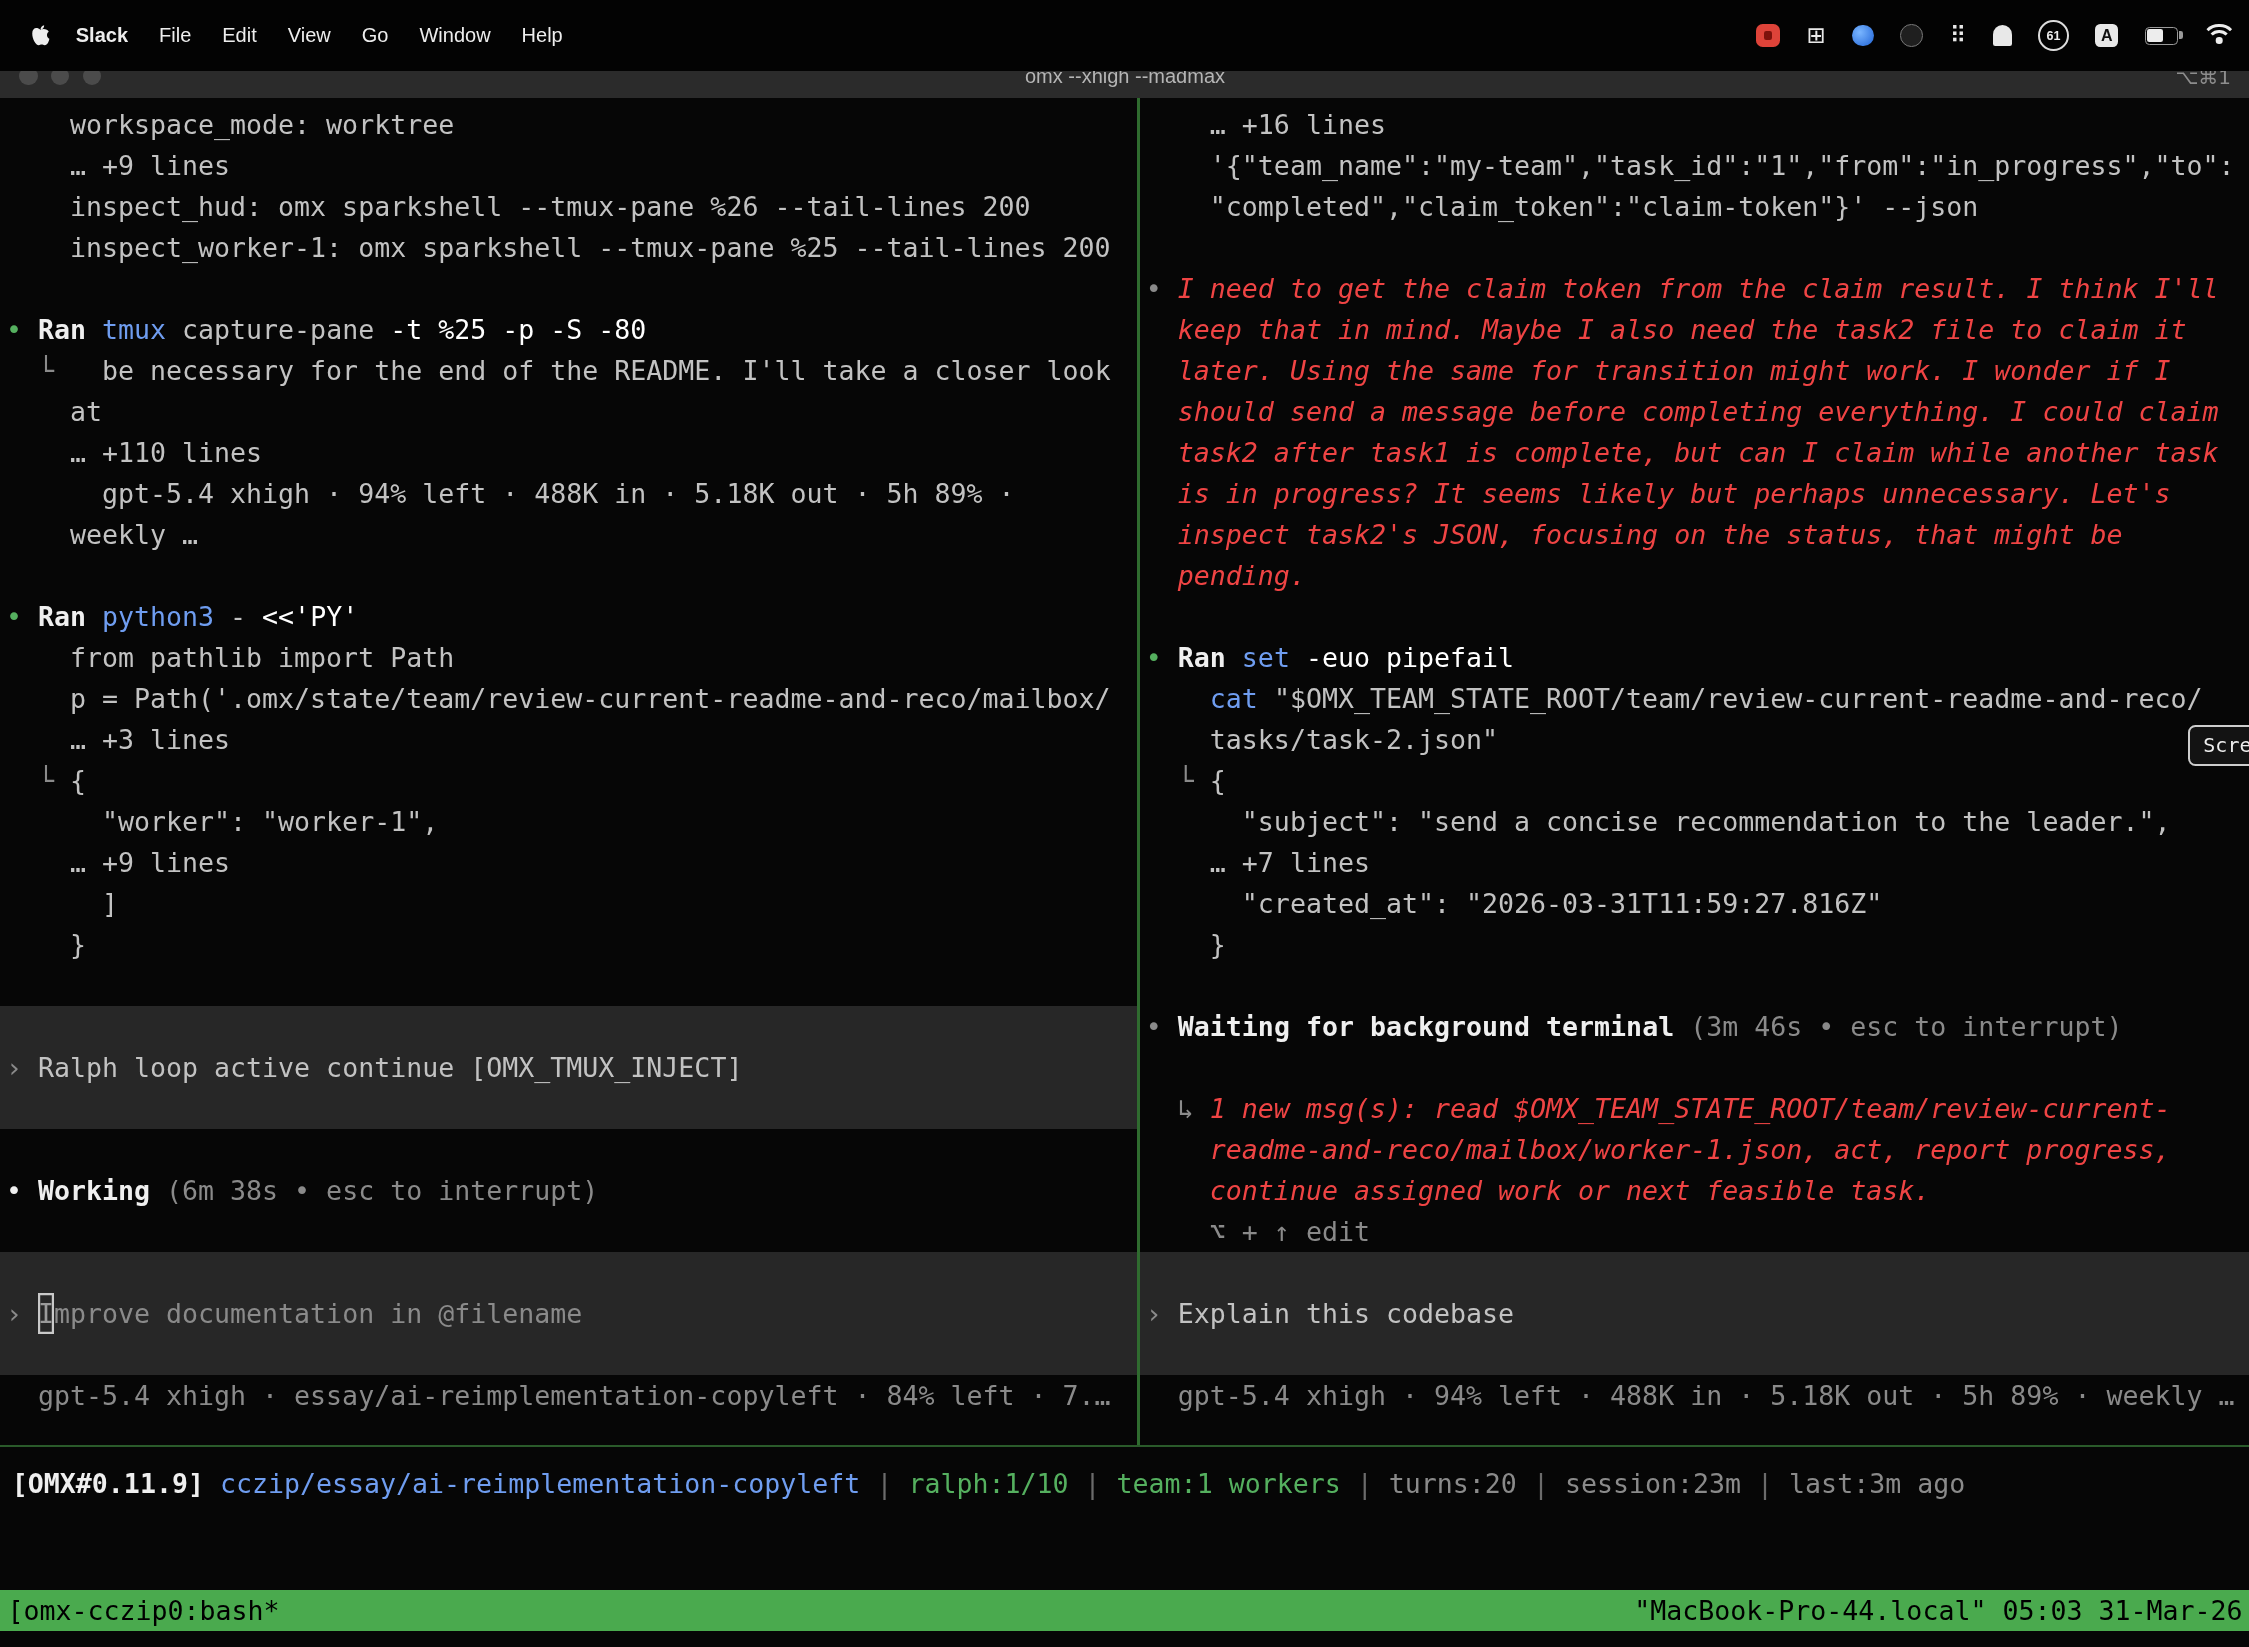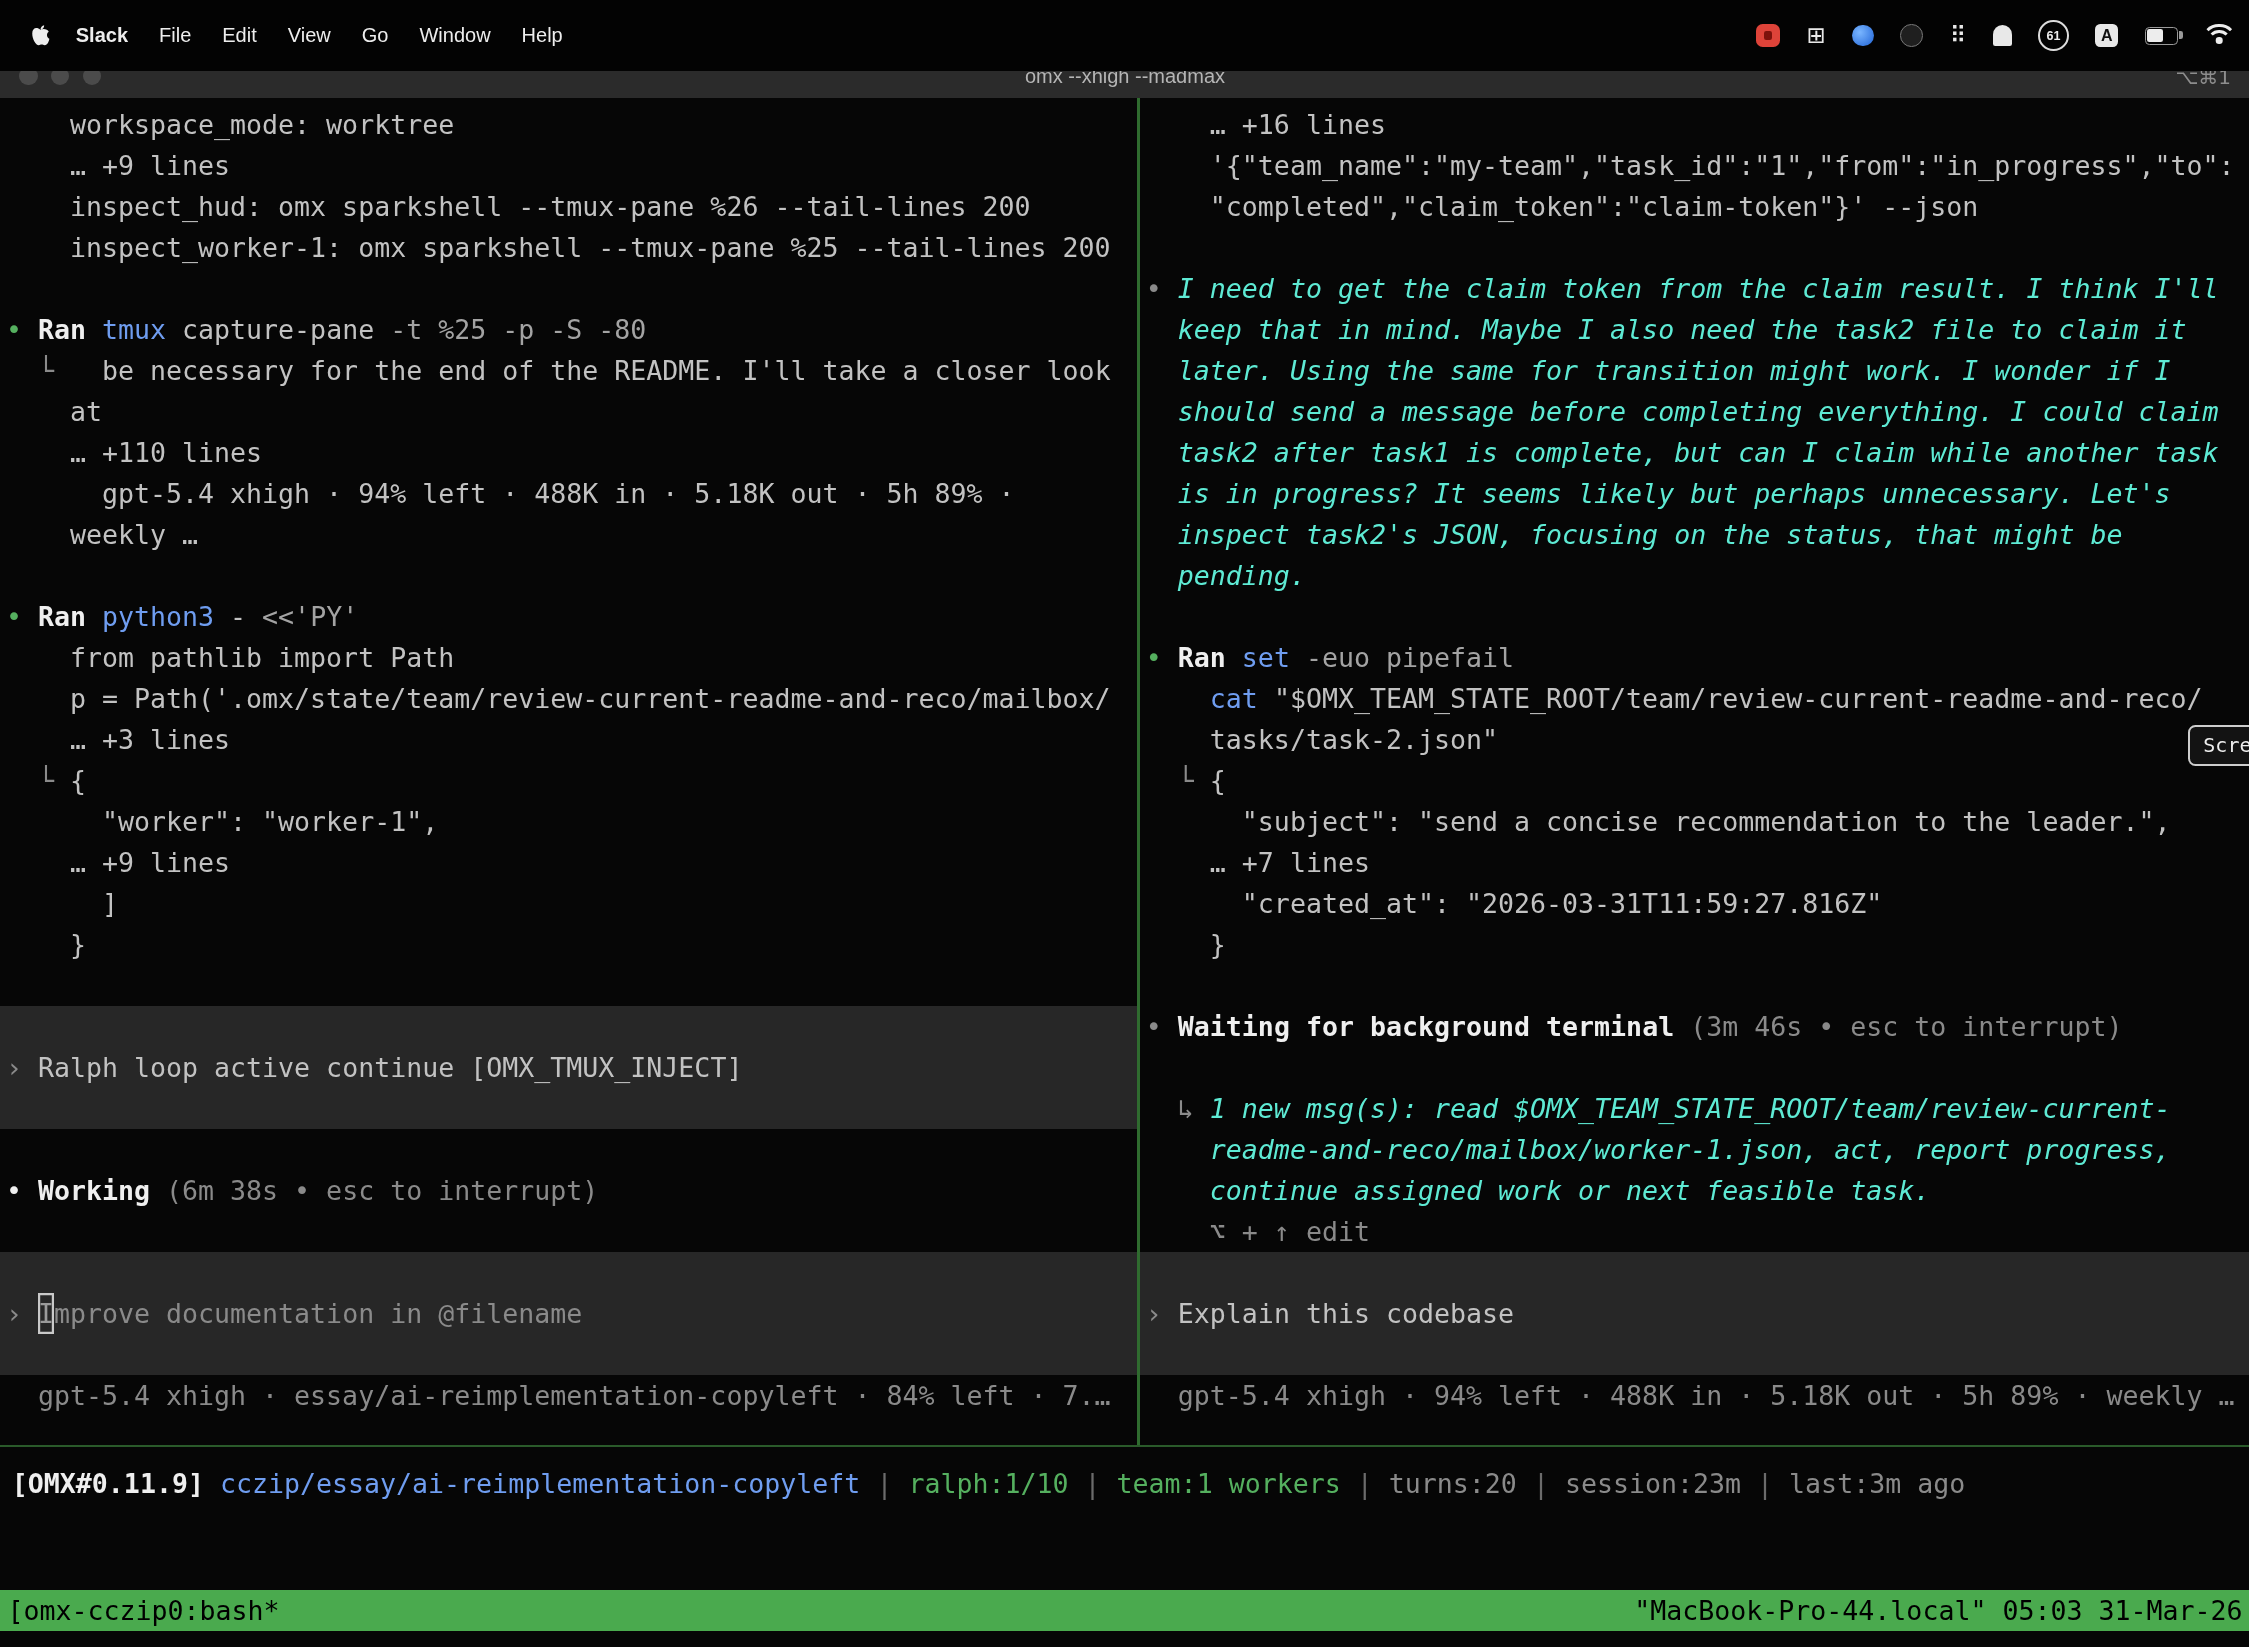--- a/index.html
+++ b/index.html
@@ -43,22 +43,22 @@
   .divider{width:3px;background:#2f6b2f;}
   .pane-right{flex:1;}
   .tline{height:41px;white-space:pre;overflow:hidden;}
   .tline.band{background:#272727;margin-left:-5.9px;padding-left:5.9px;}
   .sg-fg{color:#c2c2c2}
   .sg-dim{color:#8a8a8a}
   .sg-bold{color:#efefef;font-weight:700}
   .sg-white{color:#efefef}
   .sg-green{color:#55b05f}
   .sg-blue{color:#6f9df0}
-  .sg-red{color:#a3a3a3}
-  .sg-think{color:#5eead4;font-style:italic}
+  .sg-red{color:#ffffff}
+  .sg-think{color:#ef4444;font-style:italic}
   .sg-cursor{color:#9b9b9b;display:inline-block;box-shadow:inset 0 0 0 2.2px #c9c9c9}
   .sg-sep{color:#6b6b6b}
 
   .omx-status{margin-top:16px;padding-left:11.8px;font:400 26.6px/41px "DejaVu Sans Mono",monospace;white-space:pre;}
 
   .tmux-bar{position:absolute;left:0;right:0;top:1590px;height:41px;background:#4aaa4e;color:#000000;font:400 26.6px/41px "DejaVu Sans Mono",monospace;display:flex;justify-content:space-between;padding:0 7.4px;white-space:pre;box-sizing:border-box;z-index:6;}
 
   .overlay-box{position:absolute;top:725px;left:2188px;height:37px;border:2.2px solid #cdcdcd;border-radius:7.4px;background:#131313;color:#ededed;font:400 20px/37px "DejaVu Sans Mono",monospace;padding:0 13.3px;width:96px;z-index:7;}
 </style>
 </head>

